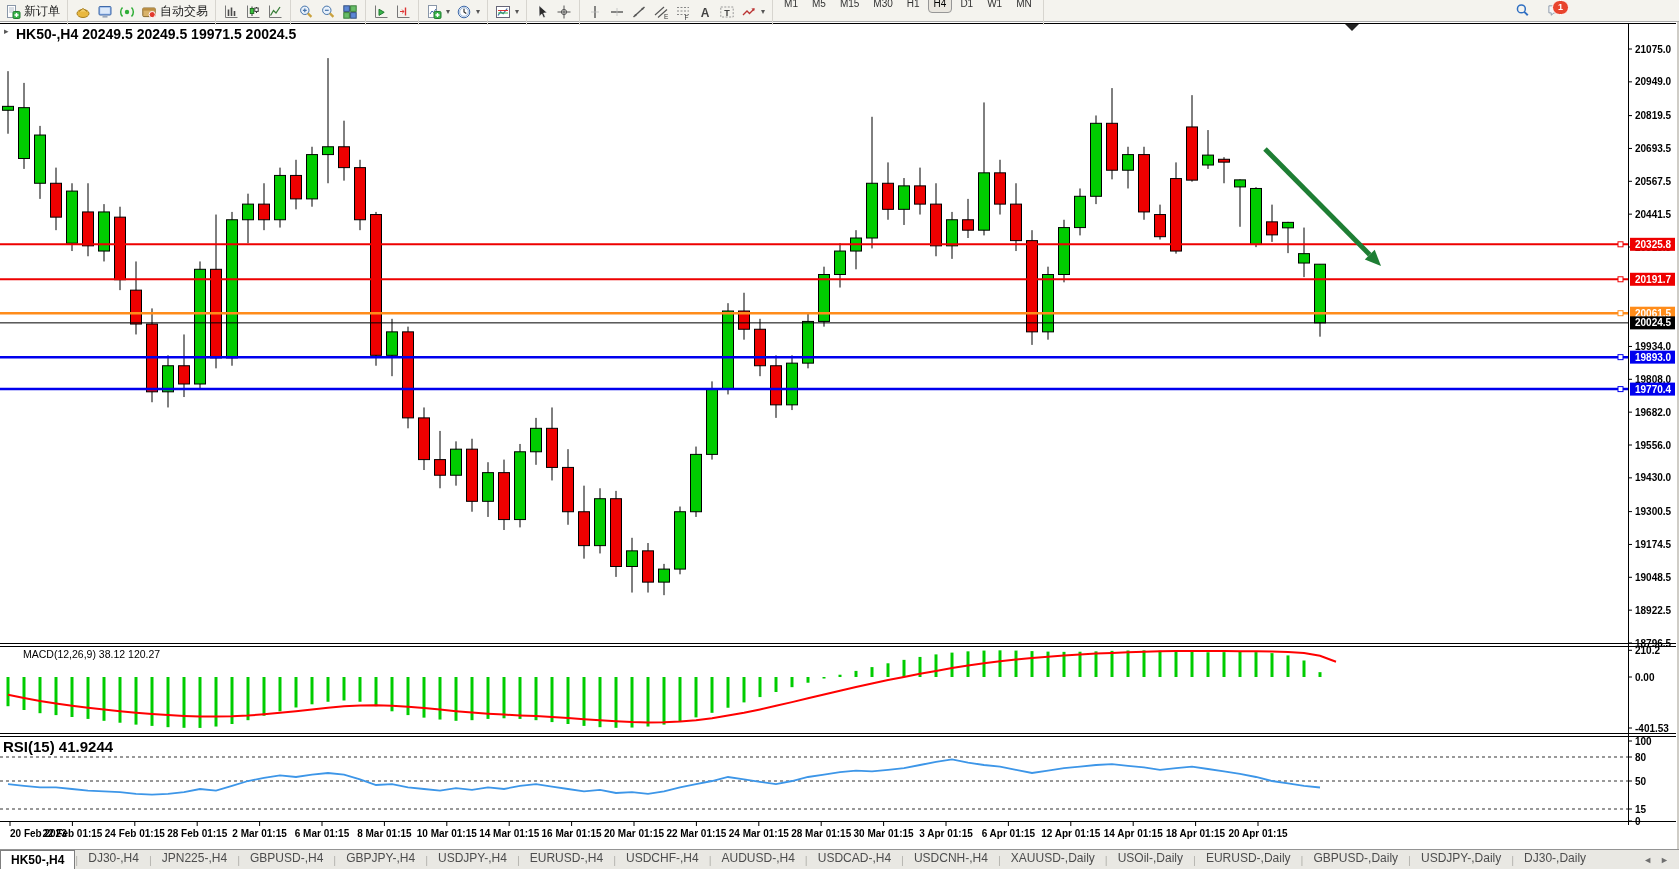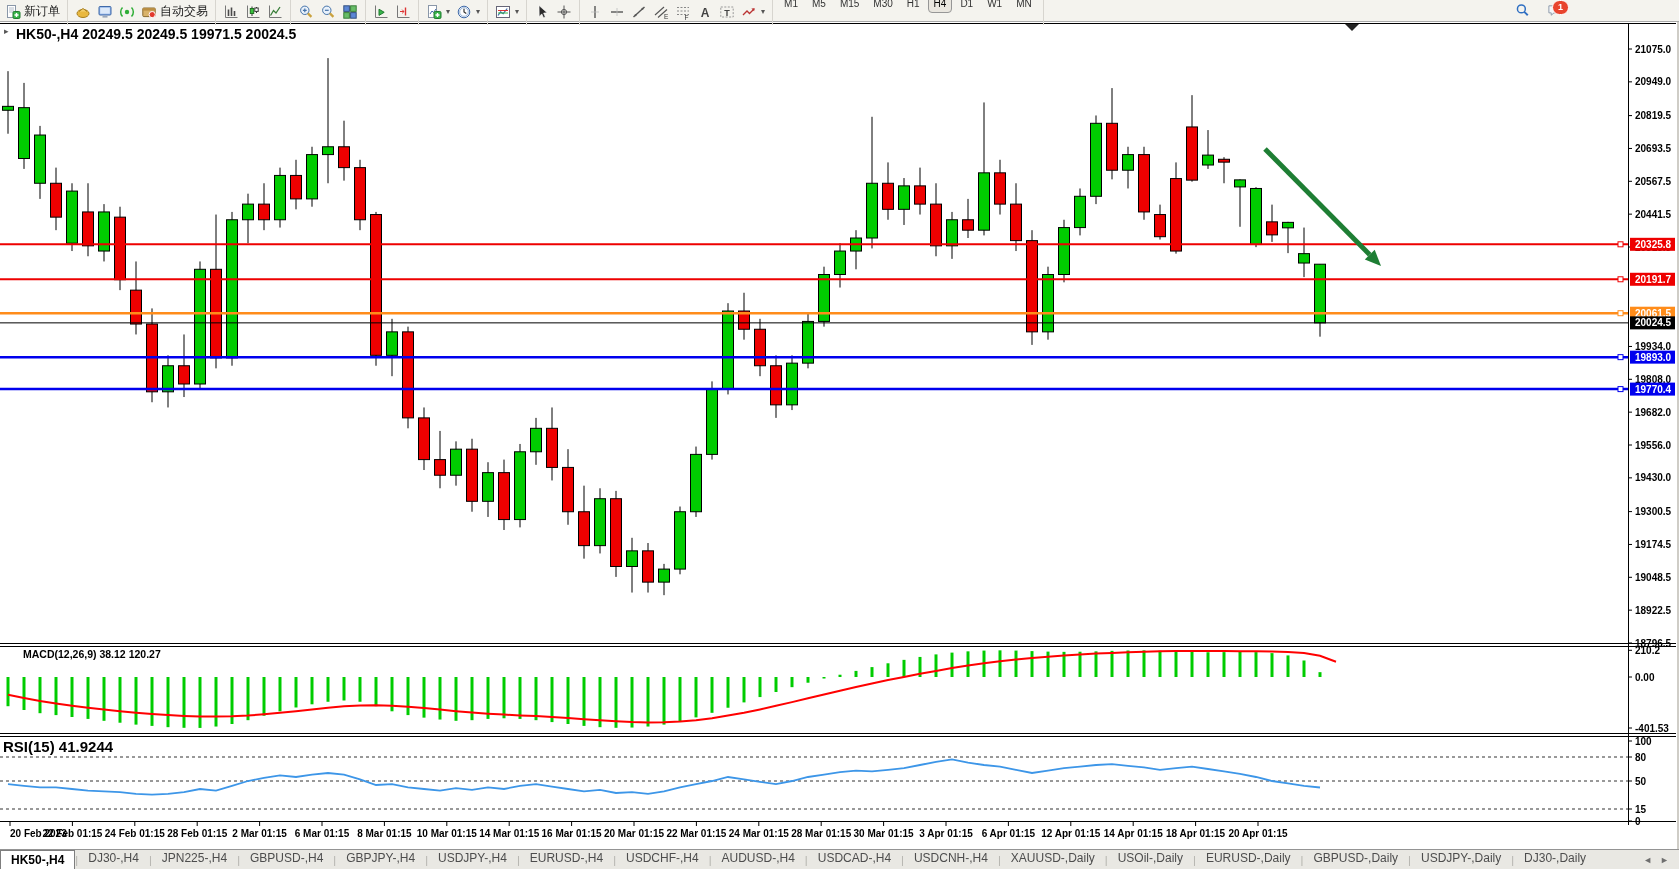--- a/index.html
+++ b/index.html
@@ -21,21 +21,21 @@
   #tb-right{position:absolute;left:1512px;top:0;height:20px;display:flex;align-items:center;gap:12px;}
   #chat-badge{position:absolute;top:-1px;left:8px;min-width:13px;height:13px;border-radius:8px;
     background:#e8442e;color:#fff;font-size:9px;font-weight:bold;text-align:center;line-height:13px;padding:0 1px;
     border:1px solid #fff;}
   .tb-iconbtn{position:relative;width:20px;height:18px;display:flex;align-items:center;justify-content:center;}
   .tb-iconbtn svg{width:15px;height:15px;}
 
   
   #symbol-header{position:absolute;left:16px;top:26px;font-size:14px;font-weight:bold;color:#000;z-index:5;}
   #quick-toggle{position:absolute;left:4px;top:26px;font-size:9px;color:#555;z-index:5;}
-  #macd-label{position:absolute;left:3px;top:648px;font-size:10.5px;font-weight:bold;color:#000;z-index:5;padding-left:20px;}
+  #macd-label{position:absolute;left:3px;top:648px;font-size:10.5px;font-weight:normal;color:#000;z-index:5;padding-left:20px;}
   #rsi-label{position:absolute;left:3px;top:738px;font-size:15px;font-weight:bold;color:#000;z-index:5;}
   #chart-svg{position:absolute;left:0;top:0;z-index:1;}
   #right-strip{position:absolute;left:1677px;top:21px;width:2px;height:828px;background:#cfcdc7;}
 
   
   #tabbar{position:absolute;left:0;top:849px;width:1679px;height:20px;background:#e9e8e3;
     border-top:1px solid #949494;display:flex;align-items:center;font-size:12px;color:#4d4d4d;z-index:30;}
   .tab{padding:0 10px;height:23px;line-height:19px;white-space:nowrap;cursor:default;}
   .tab.active{background:#fff;border:1px solid #7e7e7e;border-bottom:none;height:19px;color:#000;font-weight:bold;}
   .tab-sep{color:#b3b2ad;font-size:11px;}

